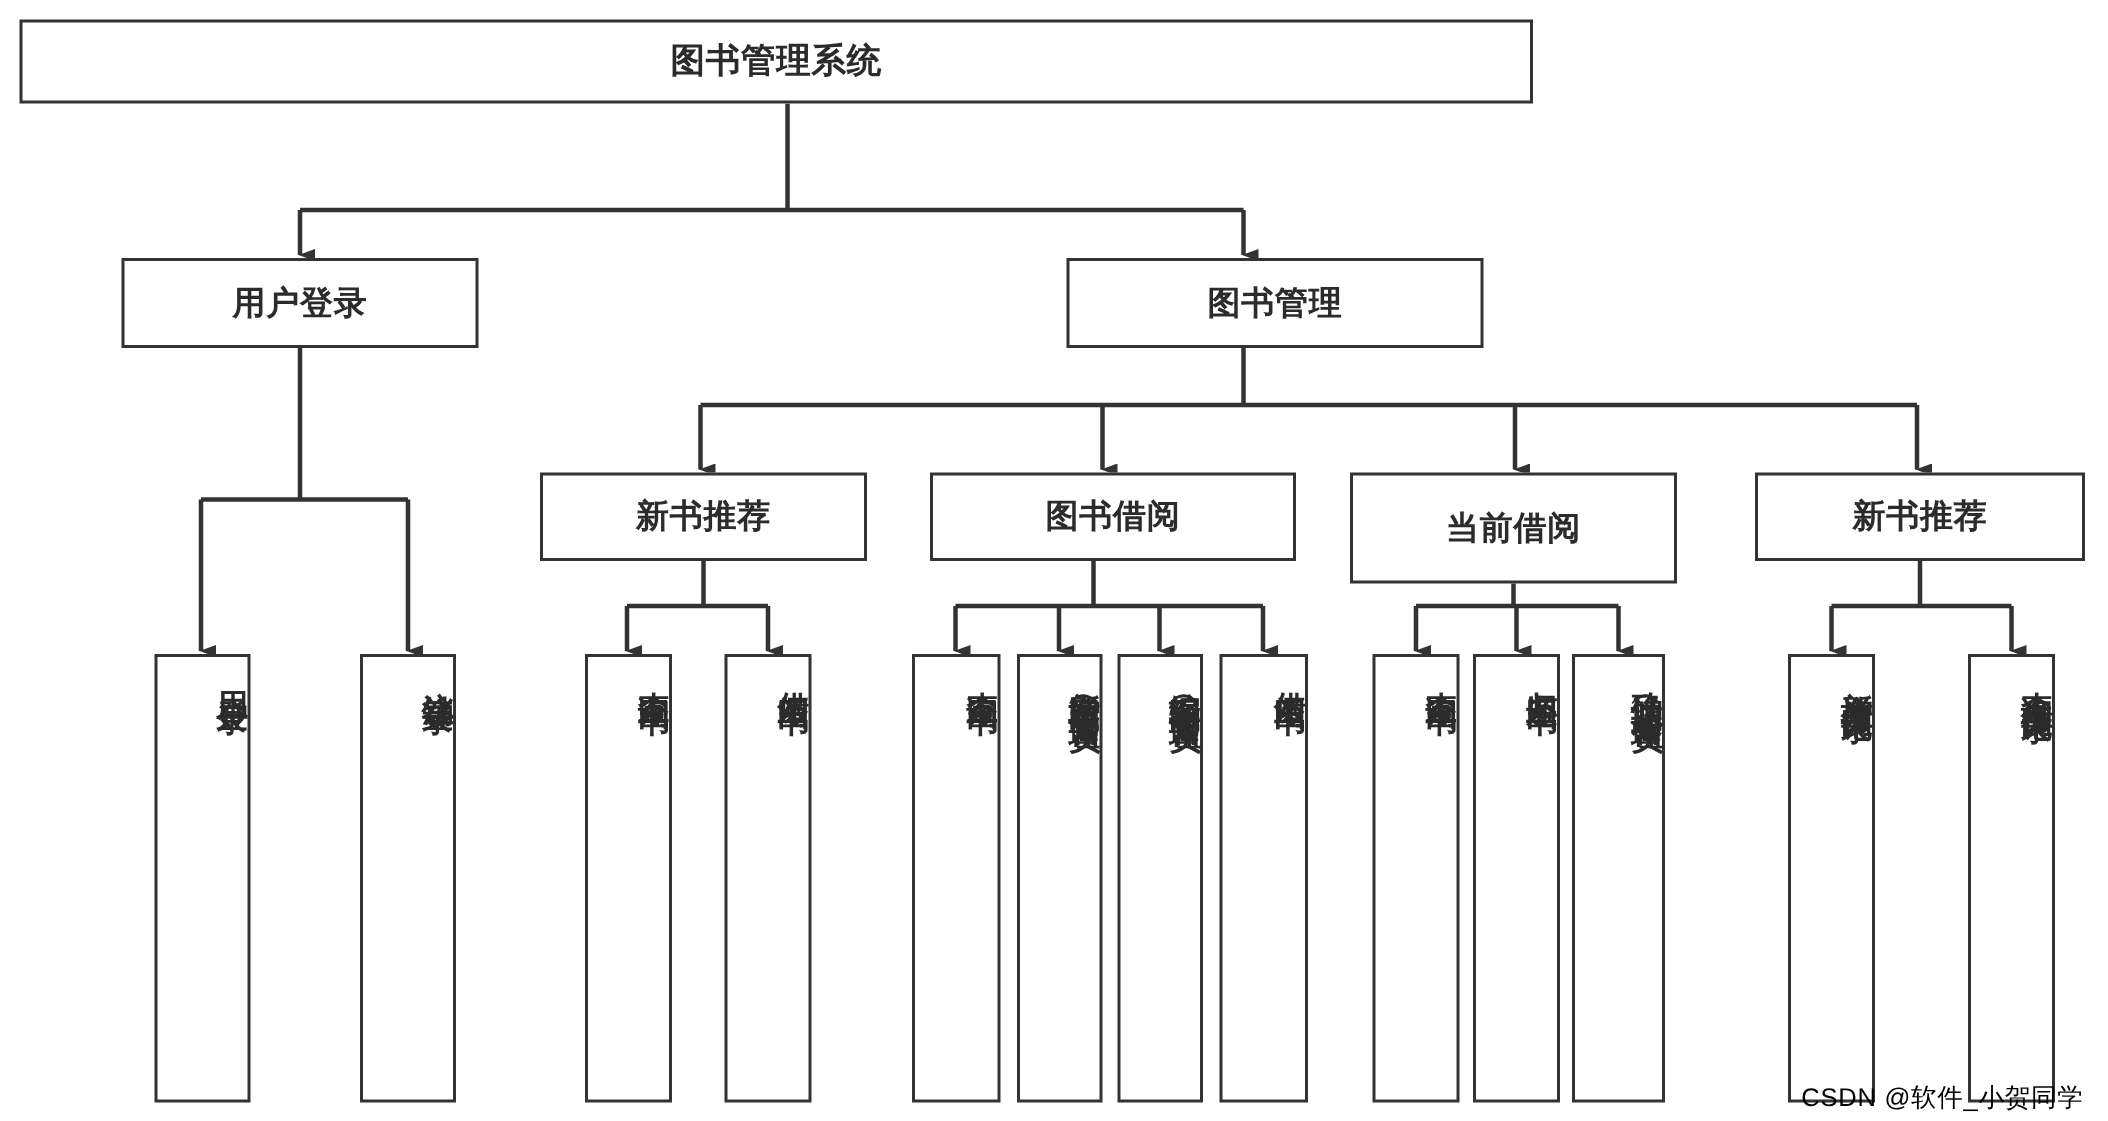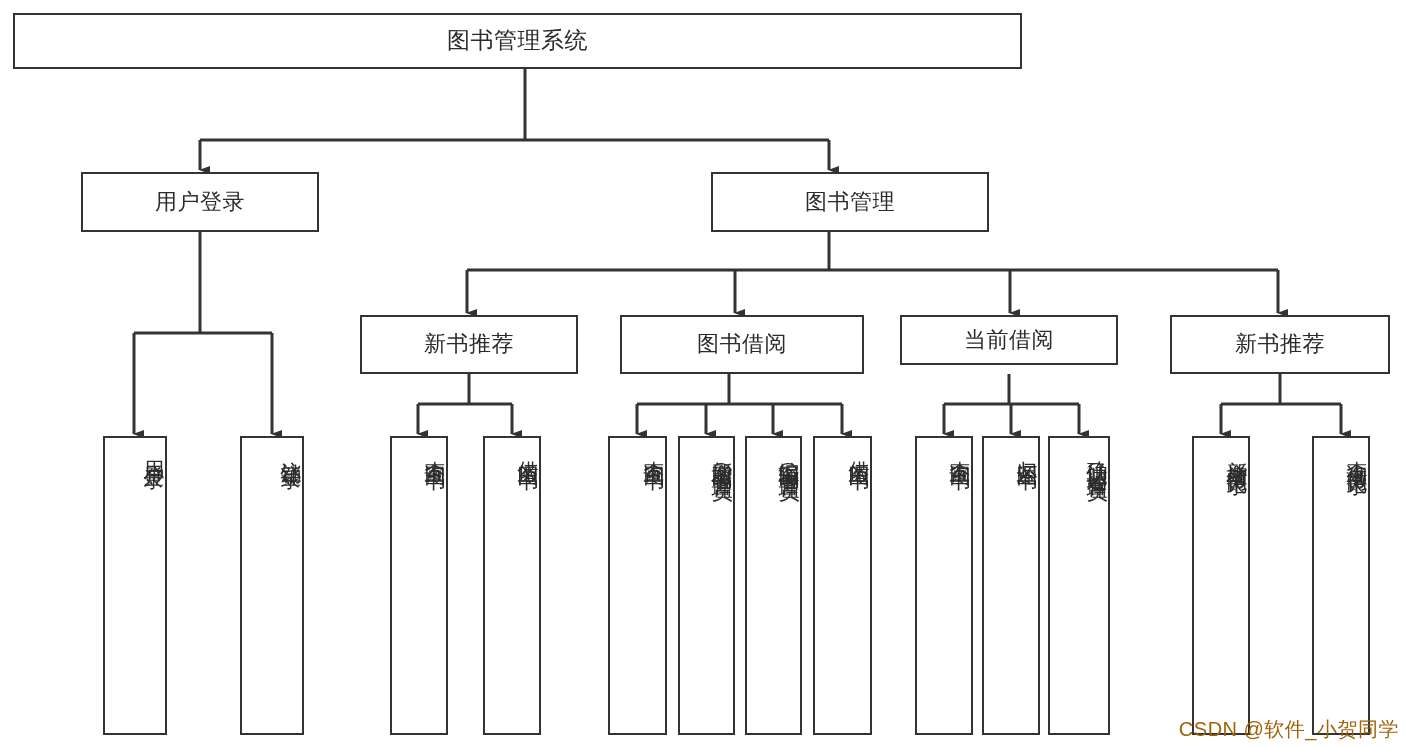--- a/index.html
+++ b/index.html
@@ -49,30 +49,31 @@
     text-orientation: upright;
     align-items: flex-start;
     justify-content: flex-start;
     padding-top: 6px;
     letter-spacing: 3px;
     line-height: 1.05;
   }
   .node-label {
     display: block;
     white-space: nowrap;
+    font-weight: bold;
   }
   .node.leaf .node-label {
     white-space: normal;
   }
   #watermark {
     position: absolute;
-    right: 6px;
+    right: 16px;
     bottom: 4px;
-    font-size: 20px;
-    color: #a16207;
+    font-size: 17px;
+    color: #000000;
     letter-spacing: 0.5px;
     user-select: none;
   }
 </style>
 </head>
 <body>
 
 <div id="diagram-root">
 
   <svg id="edges-layer" viewBox="0 0 1405 747" width="1405" height="747" xmlns="http://www.w3.org/2000/svg">
@@ -127,21 +128,21 @@
       </div>
       <div class="node horiz" style="left: 711px; top: 172px; width: 278px; height: 60px;">
         <span class="node-label">图书管理</span>
       </div>
       <div class="node horiz" style="left: 360px; top: 315px; width: 218px; height: 59px;">
         <span class="node-label">新书推荐</span>
       </div>
       <div class="node horiz" style="left: 620px; top: 315px; width: 244px; height: 59px;">
         <span class="node-label">图书借阅</span>
       </div>
-      <div class="node horiz" style="left: 900px; top: 315px; width: 218px; height: 50px;">
+      <div class="node horiz" style="left: 900px; top: 315px; width: 218px; height: 74px;">
         <span class="node-label">当前借阅</span>
       </div>
       <div class="node horiz" style="left: 1170px; top: 315px; width: 220px; height: 59px;">
         <span class="node-label">新书推荐</span>
       </div>
       <div class="node leaf" style="left: 103px; top: 436px; width: 64px; height: 299px;">
         <span class="node-label">用户登录</span>
       </div>
       <div class="node leaf" style="left: 240px; top: 436px; width: 64px; height: 299px;">
         <span class="node-label">注销登录</span>

